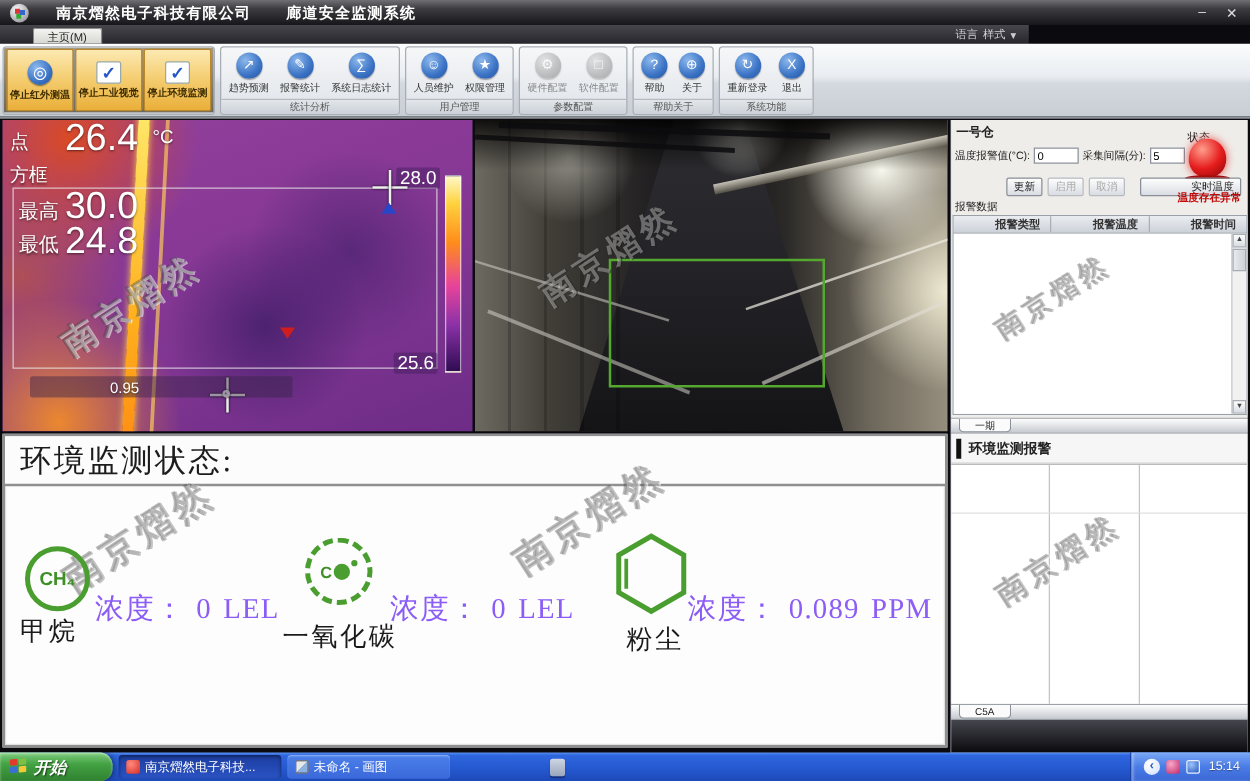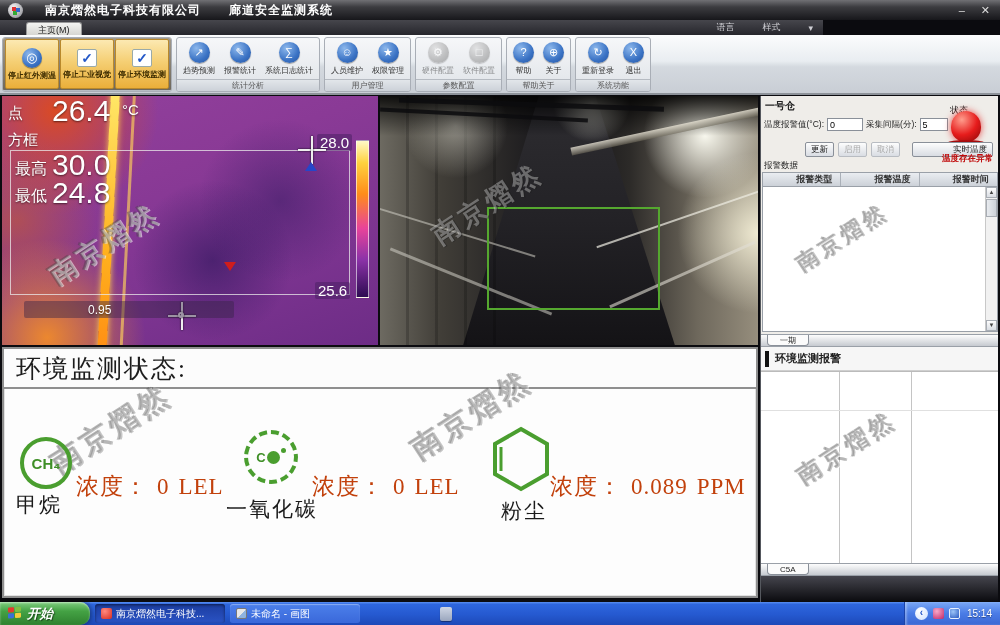--- a/index.html
+++ b/index.html
@@ -20,21 +20,21 @@
   .titlebar .t-app { font-size:12px; font-weight:bold; margin-left:28px; letter-spacing:1px; }
   .win-controls { margin-left:auto; margin-right:10px; display:flex; gap:16px; font-size:11px; color:#ddd; }
   .win-controls span { cursor:default; }
 
   
   .menubar { position:absolute; left:0; top:20px; width:823px; height:15px;
     background:linear-gradient(180deg,#46464c,#26262c); display:flex; align-items:flex-end; }
   .home-tab { margin-left:26px; padding:1px 11px 0 11px; font-size:9px; color:#222;
     background:linear-gradient(180deg,#f4f4f2,#d6d6d2); border:1px solid #9a9a9a; border-bottom:none;
     border-radius:3px 3px 0 0; height:13px; }
-  .menu-right { margin-left:auto; margin-right:10px; display:flex; gap:28px; align-items:center;
+  .menu-right { margin-left:auto; margin-right:10px; display:flex; gap:4px; align-items:center;
     font-size:9px; color:#cfcfd4; height:100%; }
 
   
   .ribbon { position:absolute; left:0; top:35px; width:1000px; height:60px;
     background:linear-gradient(180deg,#fbfcfd 0%,#e9edf1 45%,#d4d9df 55%,#c9ced5 100%);
     border-bottom:2px solid #8d9299; display:flex; align-items:stretch; padding:2px 0 1px 2px; gap:4px; }
   .rgroup { display:flex; flex-direction:column; border:1px solid #a9aeb6; border-radius:3px;
     background:linear-gradient(180deg,#f6f7f9,#dfe3e8); overflow:hidden; }
   .rbtns { flex:1; display:flex; align-items:center; padding:1px 2px; gap:1px; }
   .rlabel { height:12px; font-size:8px; color:#555; text-align:center; line-height:12px;
@@ -157,21 +157,21 @@
   .bp-title { font-family:"Liberation Serif",serif; font-size:25px; color:#1c1c1c; margin-left:12px; letter-spacing:2px; }
   .bp-content { position:relative; height:205px; }
   .gas-icon-ch4 { position:absolute; left:16px; top:48px; width:52px; height:52px; border:4px solid #4a9e2f; border-radius:50%;
     display:flex; align-items:center; justify-content:center; color:#3f8f27; font-weight:bold; font-size:15px; }
   .gas-icon-co { position:absolute; left:240px; top:41px; width:54px; height:54px; border:4px dashed #4a9e2f; border-radius:50%;
     display:flex; align-items:center; justify-content:center; gap:1px; color:#3f8f27; font-weight:bold; font-size:13px; }
   .gas-icon-co .dot { width:13px; height:13px; background:#4a9e2f; border-radius:50%; }
   .gas-icon-co .mini { width:5px; height:5px; background:#4a9e2f; border-radius:50%; align-self:flex-start; margin-top:14px; }
   .gas-icon-hex { position:absolute; left:486px; top:37px; }
   .gas-name { position:absolute; font-family:"Liberation Serif",serif; font-size:21px; color:#1a1a1a; letter-spacing:2px; }
-  .reading { position:absolute; font-family:"Liberation Serif",serif; font-size:23px; color:#c2410c; letter-spacing:1px; white-space:nowrap; }
+  .reading { position:absolute; font-family:"Liberation Serif",serif; font-size:23px; color:#8b5cf6; letter-spacing:1px; white-space:nowrap; }
   .reading span { margin-right:9px; }
 
   
   .taskbar { position:absolute; left:0; top:602px; width:1000px; height:23px;
     background:linear-gradient(180deg,#5a90f2 0%,#2e66de 10%,#2559d0 55%,#1d49b8 100%); display:flex; align-items:center; }
   .start-btn { height:23px; width:90px; display:flex; align-items:center; gap:5px; padding-left:8px;
     background:linear-gradient(180deg,#7fce7f 0%,#44a244 40%,#2f812f 100%); border-radius:0 10px 10px 0;
     box-shadow:inset 0 1px 2px rgba(255,255,255,.5), 2px 0 4px rgba(0,0,0,.35); cursor:pointer; }
   .winflag { width:14px; height:13px; display:grid; grid-template-columns:6px 6px; grid-template-rows:5px 5px; gap:1px; transform:skewY(-4deg); }
   .winflag i { border-radius:1px; }

